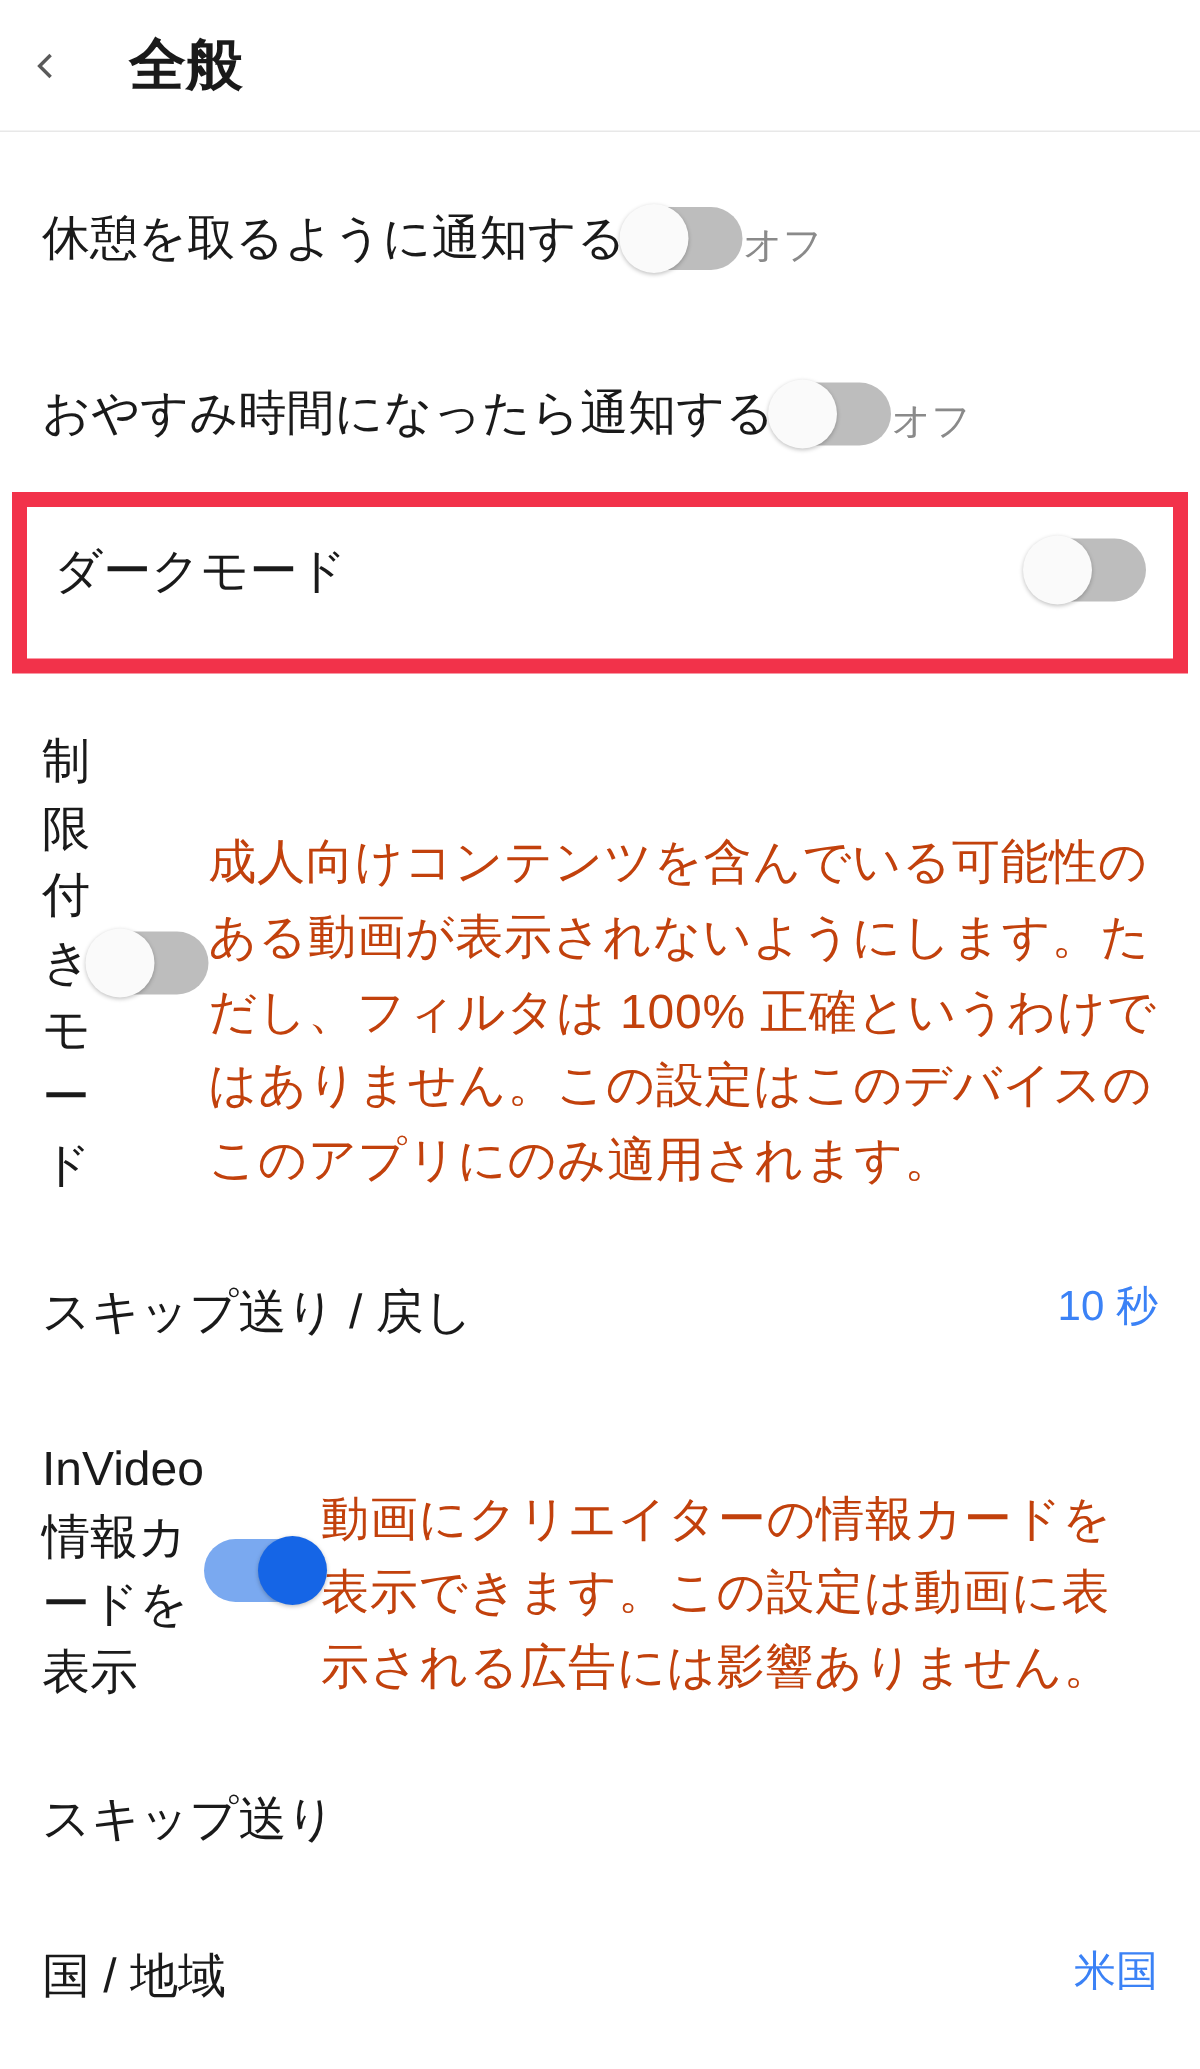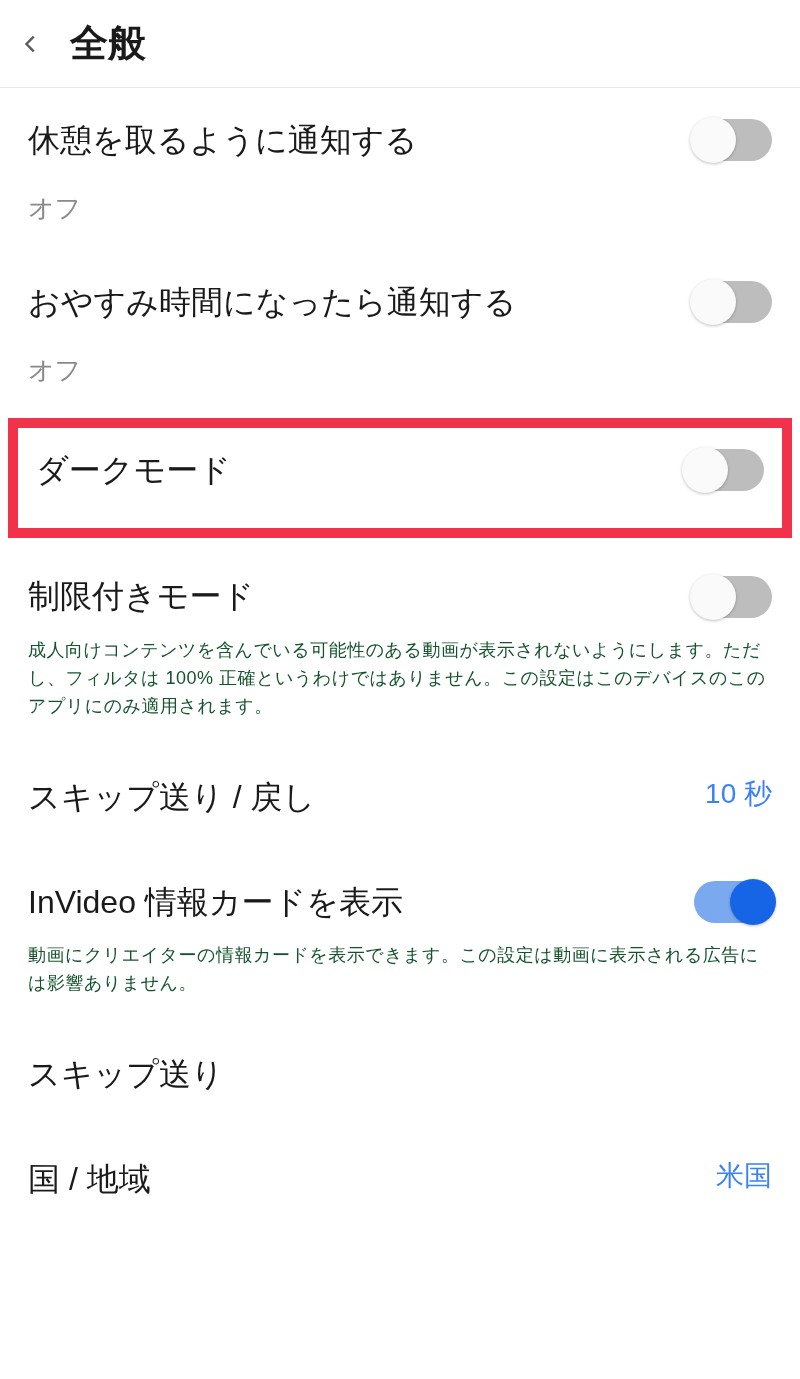--- a/index.html
+++ b/index.html
@@ -31,47 +31,48 @@
     }
     .back-icon svg {
       stroke: #5a5a5a;
       stroke-width: 2.5;
       fill: none;
     }
     .header-title {
       font-size: 38px;
       font-weight: 600;
       color: #1a1a1a;
+      margin-left: 16px;
     }
     .content {
       padding: 0;
     }
     .setting-item {
       padding: 30px 28px 24px 28px;
       display: flex;
-      flex-direction: column;
+      align-items: flex-end;
     }
     .setting-row {
       display: flex;
       align-items: center;
       justify-content: space-between;
     }
     .setting-label {
       font-size: 32px;
       color: #1a1a1a;
       line-height: 1.4;
     }
     .setting-sublabel {
       font-size: 26px;
       color: #8a8a8a;
       margin-top: 28px;
     }
     .setting-description {
-      font-size: 18px;
-      color: #14532d;
+      font-size: 32px;
+      color: #c2410c;
       margin-top: 18px;
       line-height: 1.55;
       letter-spacing: 0.5px;
     }
     .setting-value {
       font-size: 28px;
       color: #3b82f6;
     }
     .toggle {
       position: relative;

